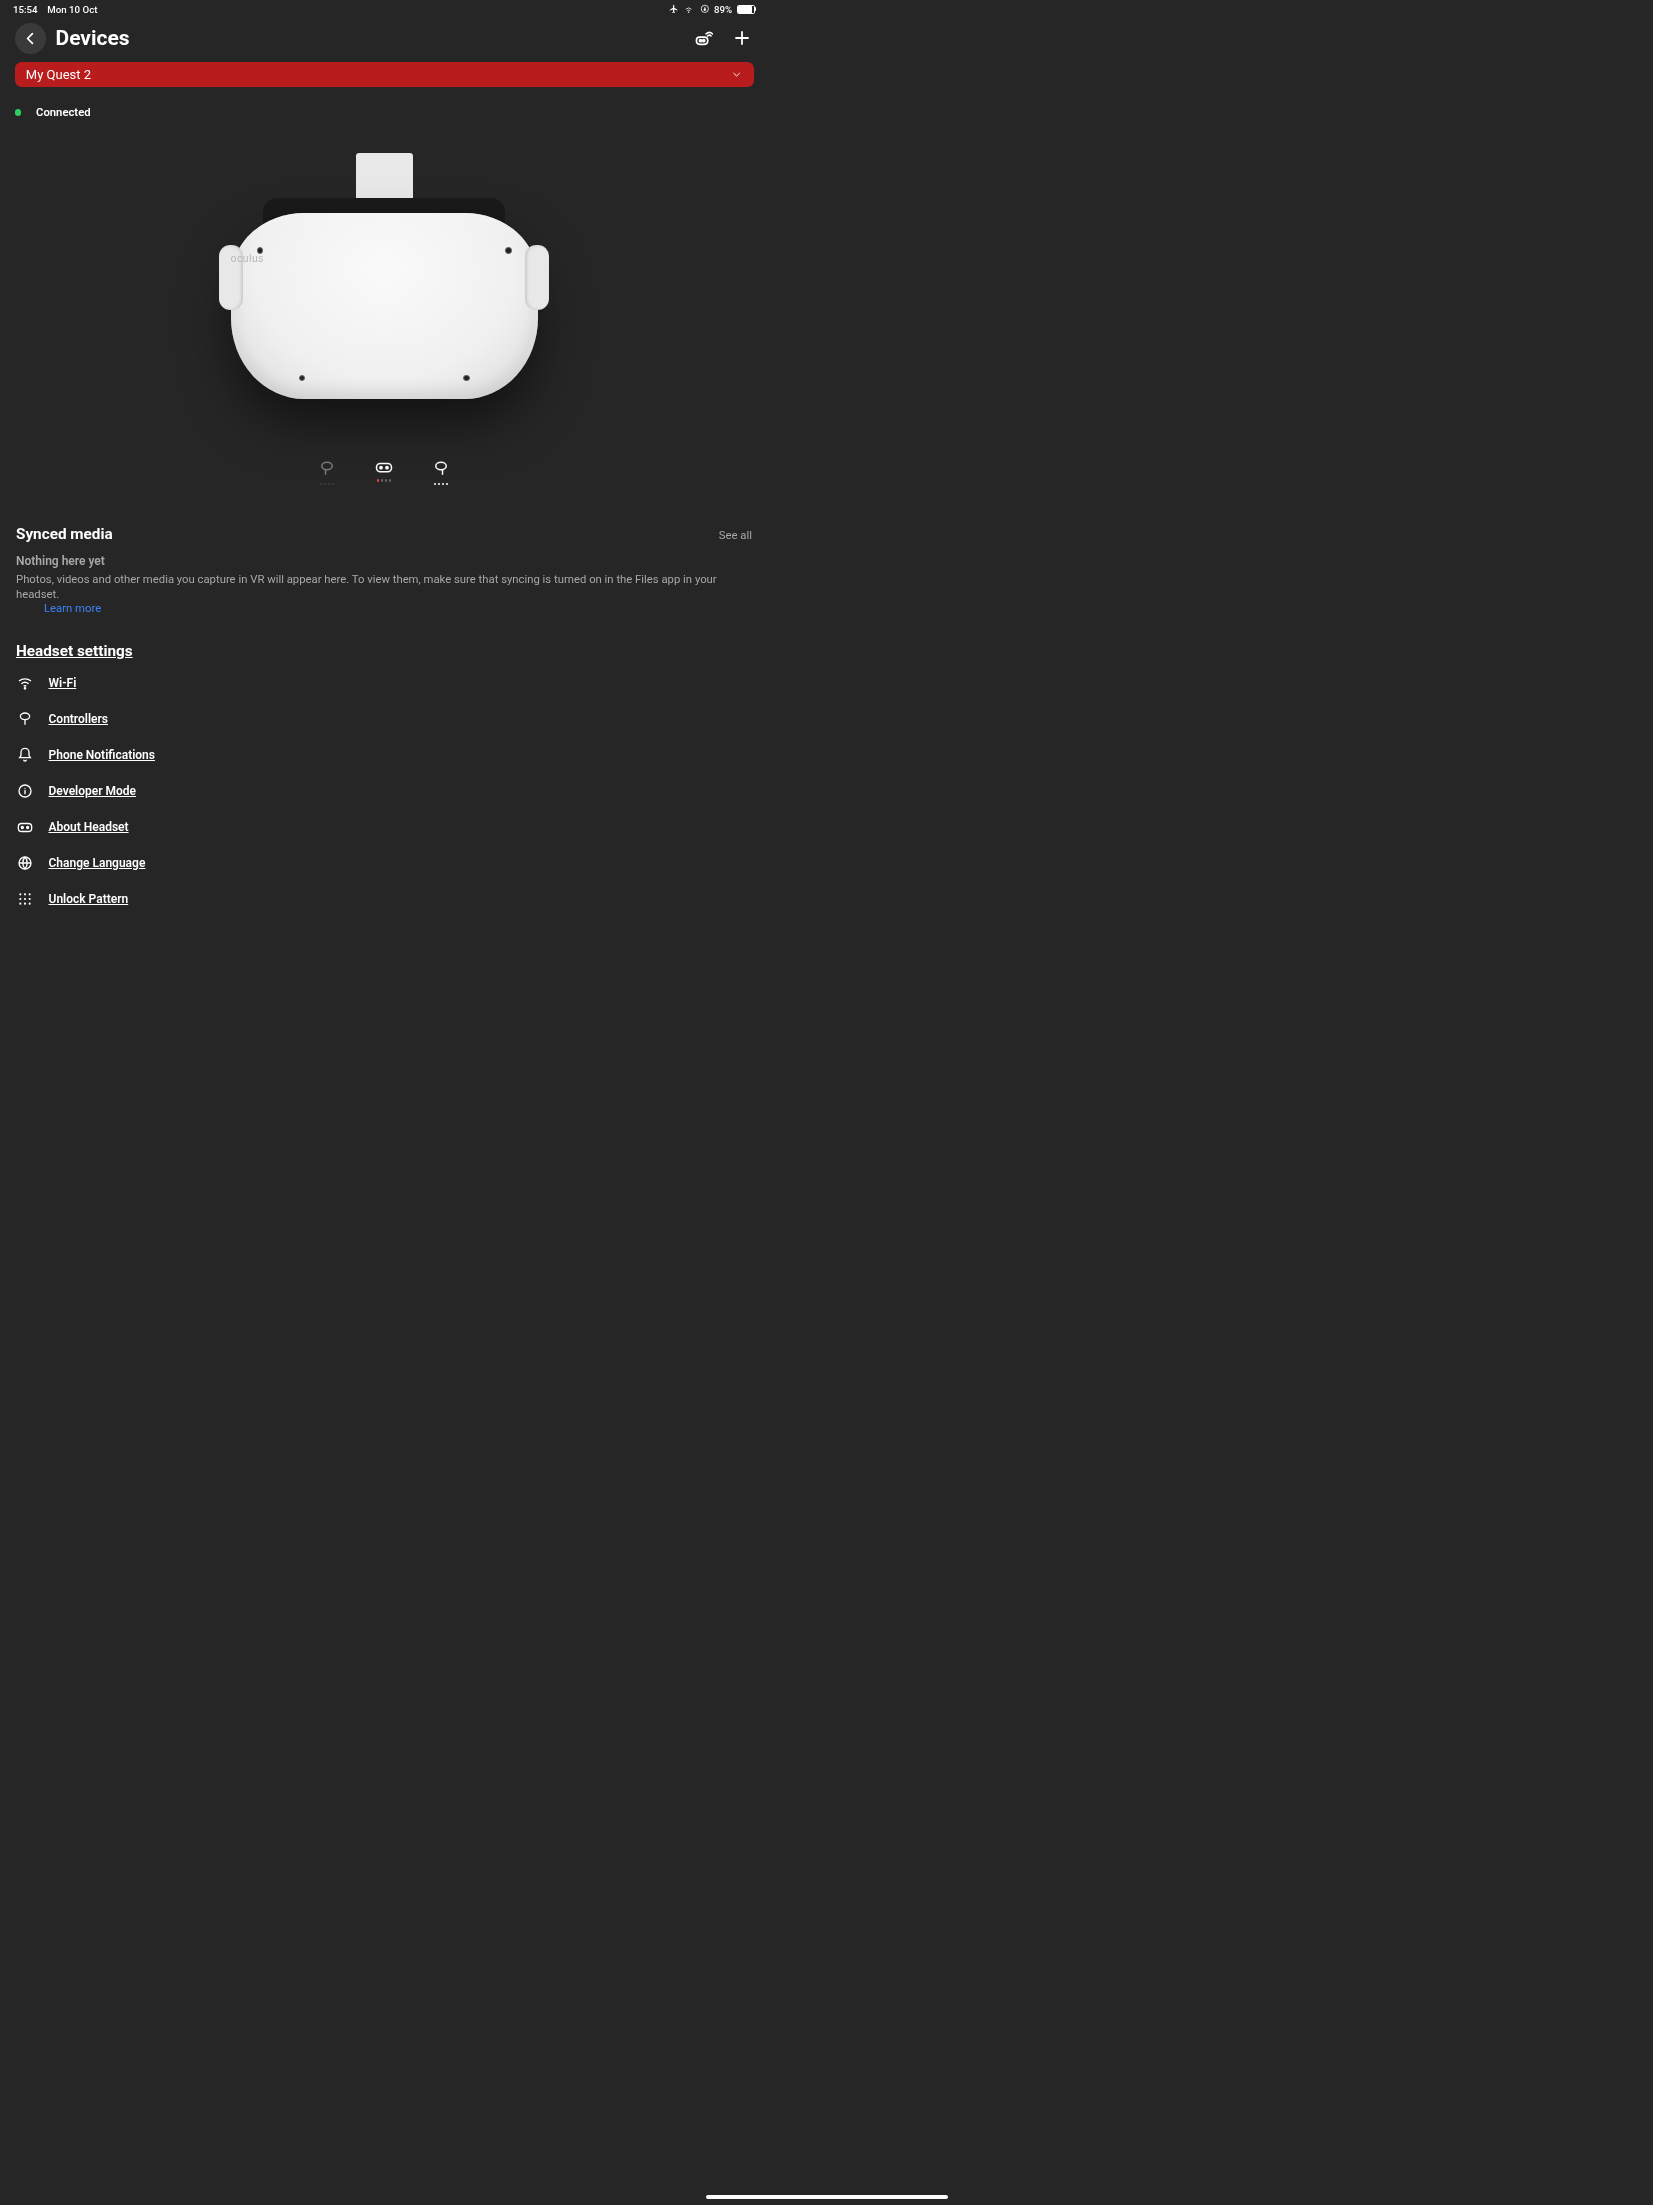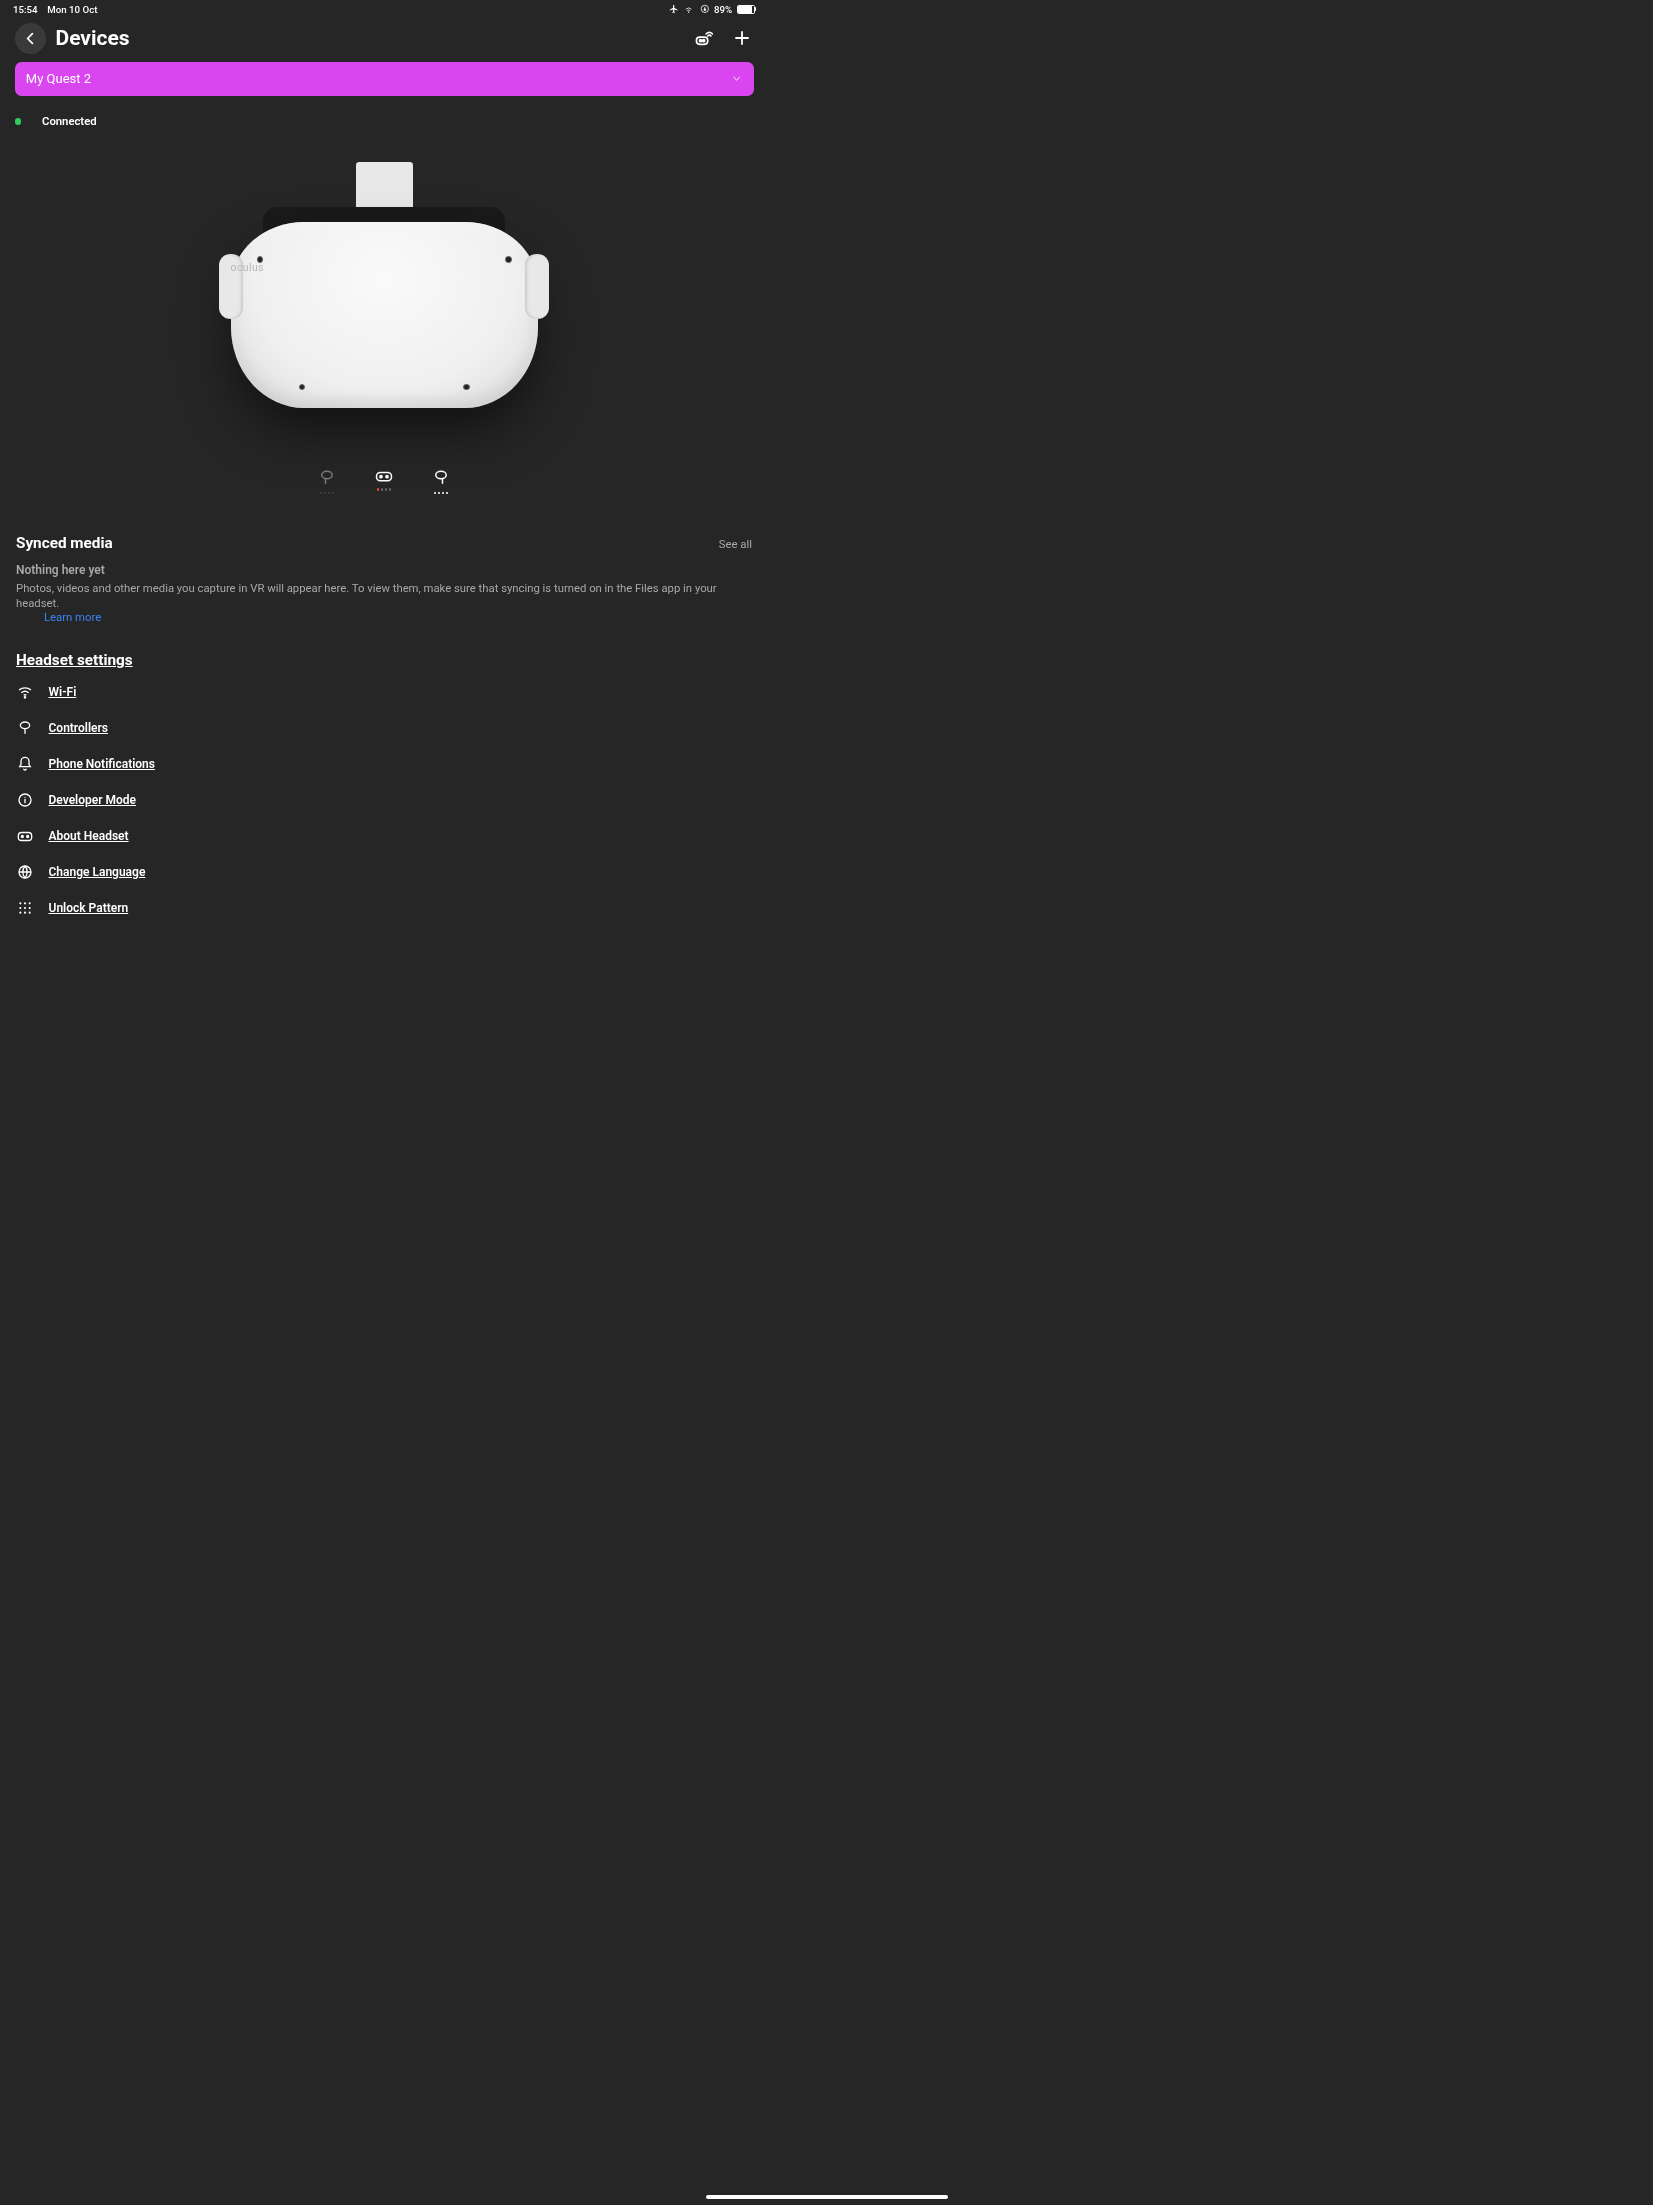--- a/index.html
+++ b/index.html
@@ -61,36 +61,36 @@
   .page-title {
     font-size: 21px;
     font-weight: 700;
     flex: 1;
   }
   .header-icons { display: flex; gap: 16px; align-items: center;}
   .icon-btn { width: 22.6px; height: 22.6px; display:flex; align-items:center; justify-content:center; cursor:pointer;}
 
   .device-selector {
     margin: 0 14.5px;
-    background: #d946ef;
+    background: #b91c1c;
     border-radius: 6.5px;
-    height: 34px;
+    height: 25px;
     display: flex;
     align-items: center;
     justify-content: space-between;
     padding: 0 11.3px;
     font-size: 13px;
     cursor: pointer;
     text-align: center;
   }
 
   .status-row {
     display: flex;
     align-items: center;
-    gap: 21px;
+    gap: 15px;
     padding: 19.4px 14.5px 9.7px 14.5px;
     font-size: 11.3px;
     font-weight: 600;
   }
   .status-dot {
     width: 6.5px; height: 6.5px;
     border-radius: 50%;
     background: #2dce5b;
   }
 

